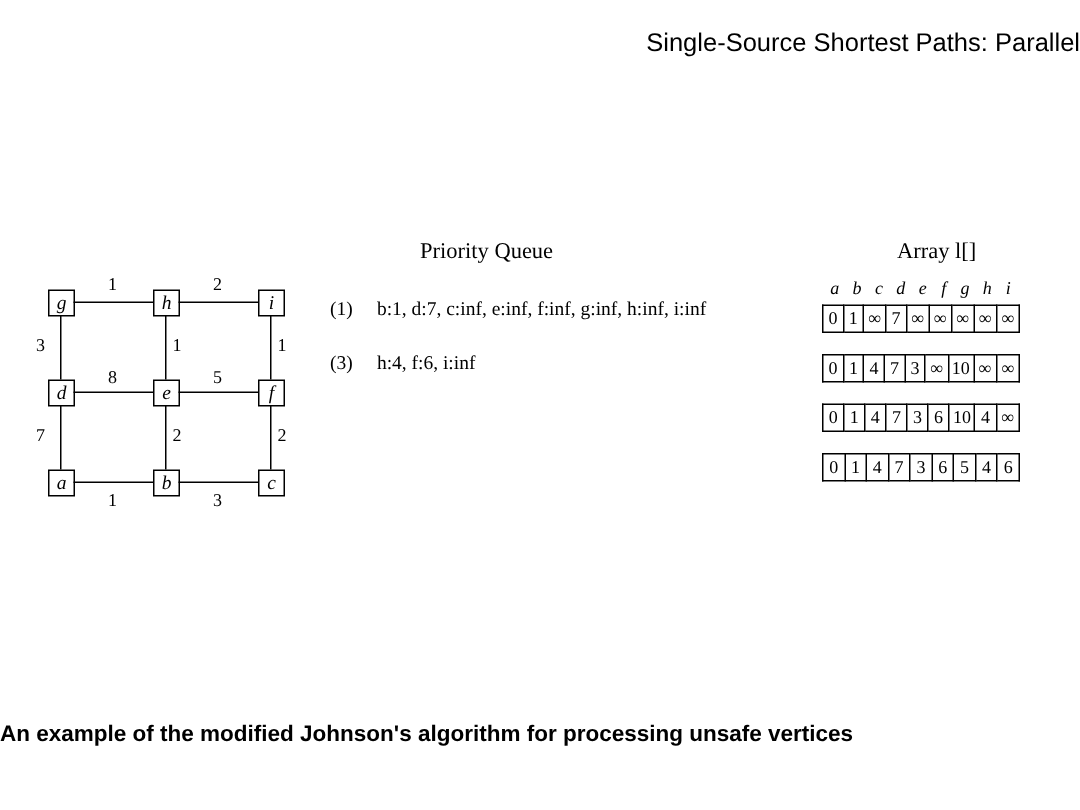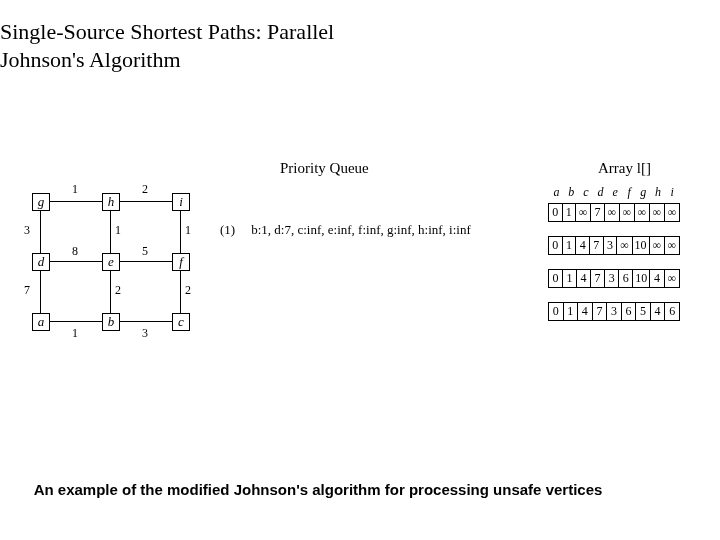--- a/index.html
+++ b/index.html
@@ -5,25 +5,24 @@
   body {
     margin: 0;
     padding: 0;
     width: 720px;
     height: 540px;
     font-family: Arial, Helvetica, sans-serif;
     background: #fff;
     position: relative;
   }
   .title {
-    text-align: left;
-    font-size: 22px;
+    text-align: right;
+    font-size: 17px;
     margin-top: 18px;
     line-height: 1.25;
-    font-family: Liberation Serif, serif;
   }
   .content {
     position: absolute;
     top: 160px;
     left: 0;
     width: 680px;
   }
   .heading-row {
     position: relative;
     height: 28px;
@@ -84,21 +83,20 @@
     position: absolute;
     left: 220px;
     top: 10px;
     width: 300px;
     font-family: "Times New Roman", serif;
     font-size: 13px;
   }
   .pq-row {
     margin-bottom: 20px;
     white-space: nowrap;
-    margin-top: 24px;
   }
   .pq-row .num { display:inline-block; width:28px; }
 
   
   .arrs {
     position: absolute;
     left: 548px;
     top: -6px;
     font-family: "Times New Roman", serif;
     font-size: 12px;
@@ -120,33 +118,31 @@
     height: 14px;
     text-align: center;
     vertical-align: middle;
   }
 
   .caption {
     position: absolute;
     bottom: 40px;
     left: 0;
     width: 636px;
-    text-align: center;
     font-size: 15px;
     font-weight: bold;
     line-height: 1.25;
     margin-top: 28px;
   }
 </style>
 </head>
 <body>
 
 <div class="title">
   <span>Single-Source Shortest Paths: Parallel</span><br>
-  <span>Johnson's Algorithm</span>
 </div>
 
 <div class="content">
 
   <div class="heading-row">
     <span class="heading-pq">Priority Queue</span>
     <span class="heading-arr">Array l[]</span>
   </div>
 
   <div class="mid">
@@ -188,20 +184,24 @@
       <div class="ewt" style="left:83px; top:95px;">2</div>
       <div class="ewt" style="left:153px;top:95px;">2</div>
       <div class="ewt" style="left:40px; top:138px;">1</div>
       <div class="ewt" style="left:110px;top:138px;">3</div>
     </div>
 
     <div class="pq">
       <div class="pq-row">
         <span class="num">(1)</span>
         <span>b:1, d:7, c:inf, e:inf, f:inf, g:inf, h:inf, i:inf</span>
+      </div>
+      <div class="pq-row">
+        <span class="num">(3)</span>
+        <span>h:4, f:6, i:inf</span>
       </div>
     </div>
 
     <div class="arrs">
       <table class="arr-header">
           <tbody>
             <tr>
         <td>a</td>
         <td>b</td>
         <td>c</td>

